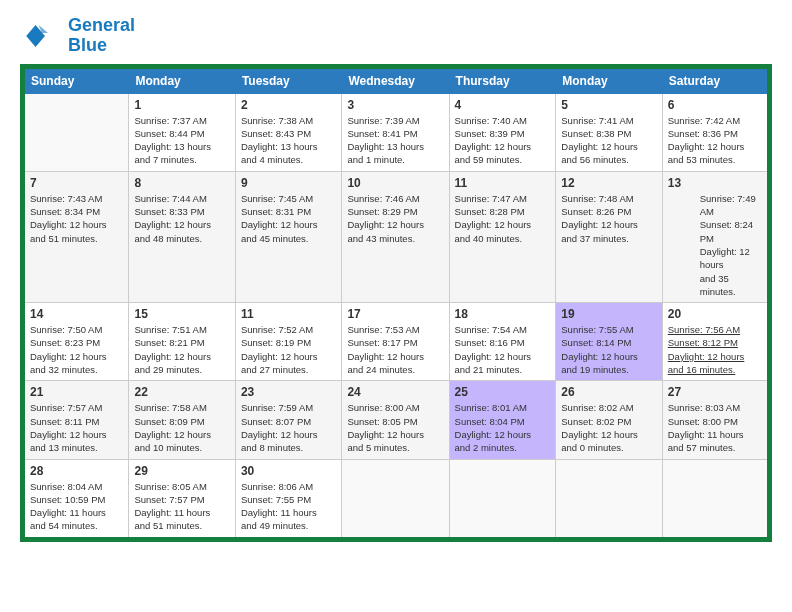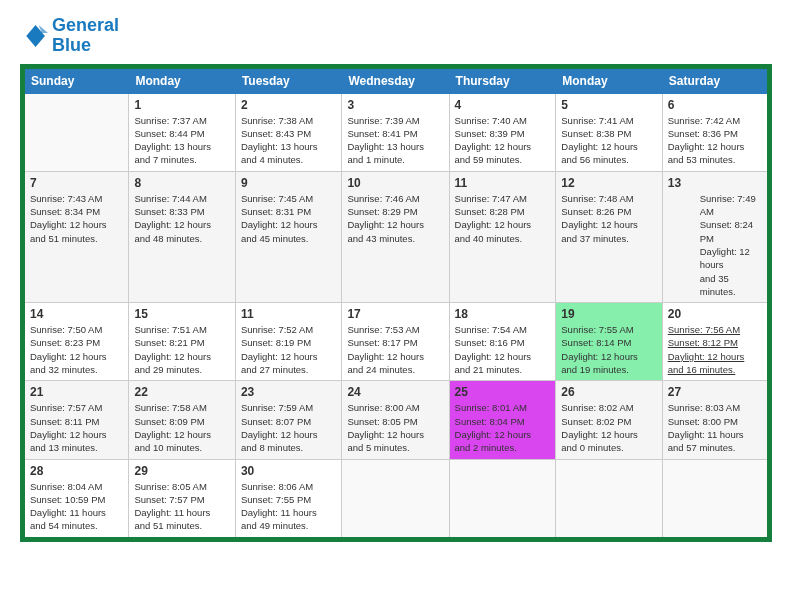--- a/index.html
+++ b/index.html
@@ -16,21 +16,21 @@
     }
     .header {
       display: flex;
       align-items: flex-start;
       justify-content: space-between;
       margin-bottom: 8px;
     }
     .logo {
       display: flex;
       align-items: center;
-      gap: 4px;
+      gap: 20px;
     }
     .logo-text {
       font-size: 18px;
       font-weight: bold;
       color: #333;
       line-height: 1.1;
     }
     .logo-text span {
       color: #1a7abf;
     }
@@ -253,21 +253,21 @@
 Daylight: 12 hours
 and 24 minutes.</div>
           </td>
           <td style="background: rgb(255, 255, 255);">
             <div class="day-number">18</div>
             <div class="day-info" style="white-space: pre-line;">Sunrise: 7:54 AM
 Sunset: 8:16 PM
 Daylight: 12 hours
 and 21 minutes.</div>
           </td>
-          <td style="background: #86efac;">
+          <td style="background: #c4b5fd;">
             <div class="day-number">19</div>
             <div class="day-info" style="white-space: pre-line;">Sunrise: 7:55 AM
 Sunset: 8:14 PM
 Daylight: 12 hours
 and 19 minutes.</div>
           </td>
           <td style="background: rgb(255, 255, 255);">
             <div class="day-number">20</div>
             <div class="day-info" style="white-space: pre-line; text-decoration: underline;">Sunrise: 7:56 AM
 Sunset: 8:12 PM
@@ -297,21 +297,21 @@
 Daylight: 12 hours
 and 8 minutes.</div>
           </td>
           <td style="background: rgb(245, 245, 245);">
             <div class="day-number">24</div>
             <div class="day-info" style="white-space: pre-line;">Sunrise: 8:00 AM
 Sunset: 8:05 PM
 Daylight: 12 hours
 and 5 minutes.</div>
           </td>
-          <td style="background: #d946ef;">
+          <td style="background: #c4b5fd;">
             <div class="day-number">25</div>
             <div class="day-info" style="white-space: pre-line;">Sunrise: 8:01 AM
 Sunset: 8:04 PM
 Daylight: 12 hours
 and 2 minutes.</div>
           </td>
           <td style="background: rgb(245, 245, 245);">
             <div class="day-number">26</div>
             <div class="day-info" style="white-space: pre-line;">Sunrise: 8:02 AM
 Sunset: 8:02 PM

